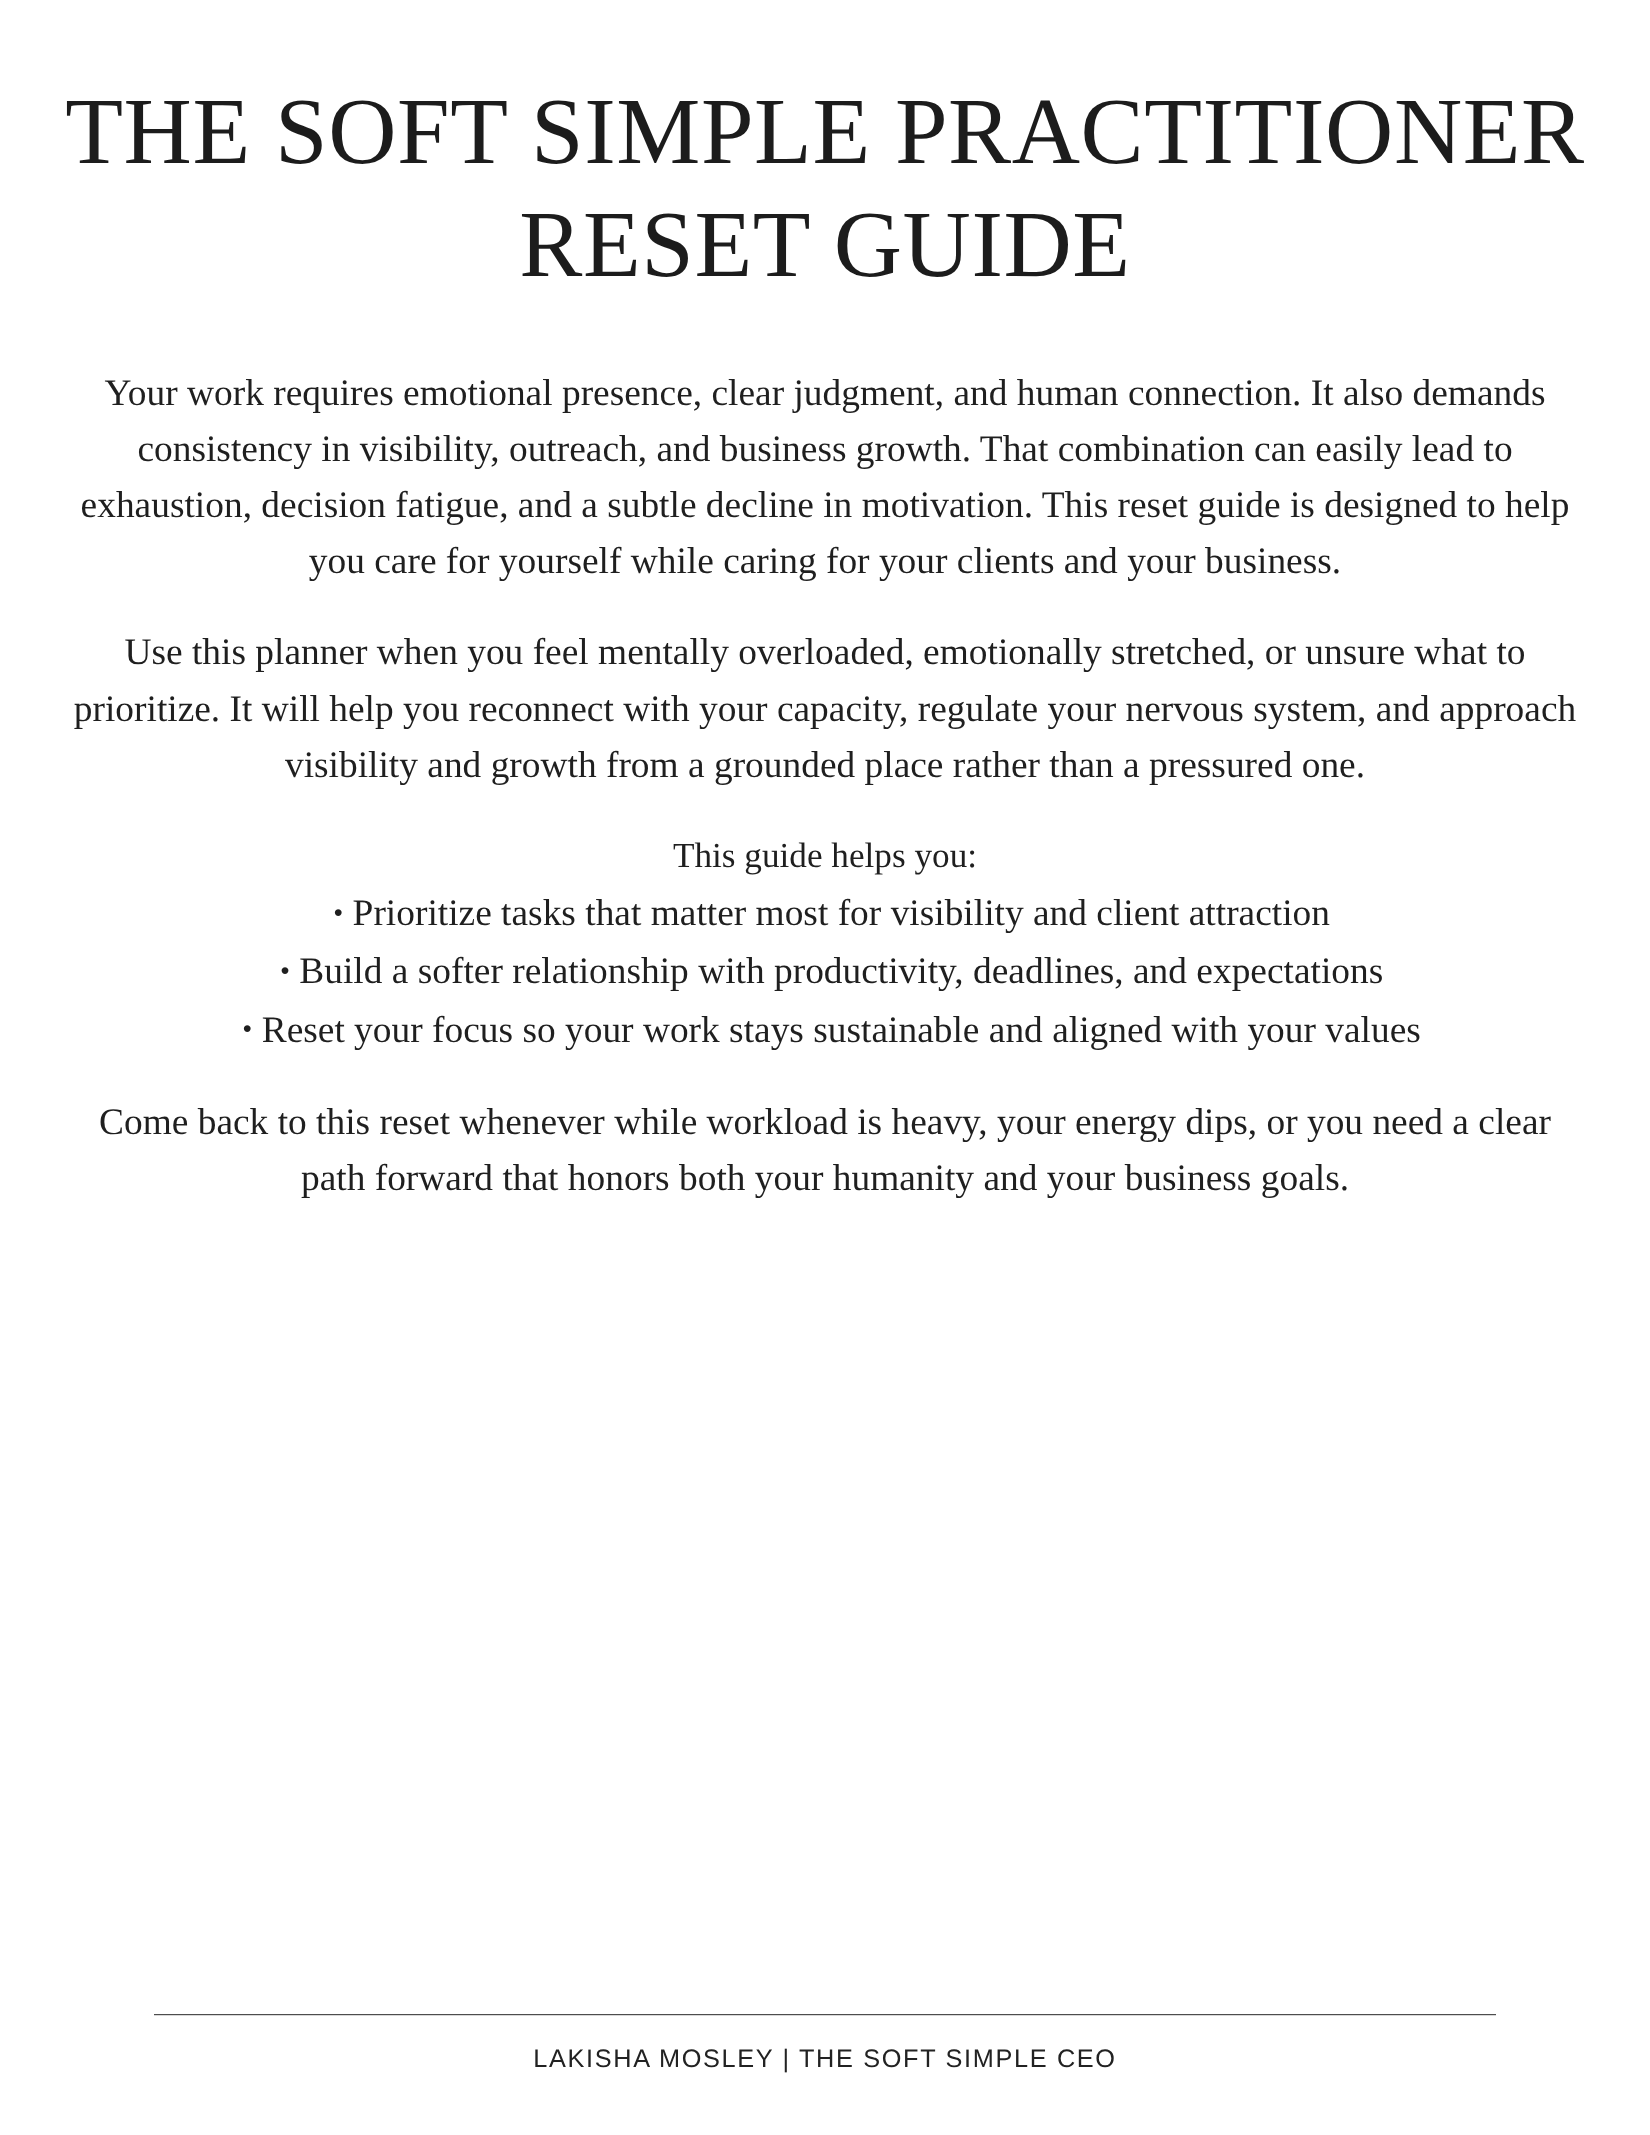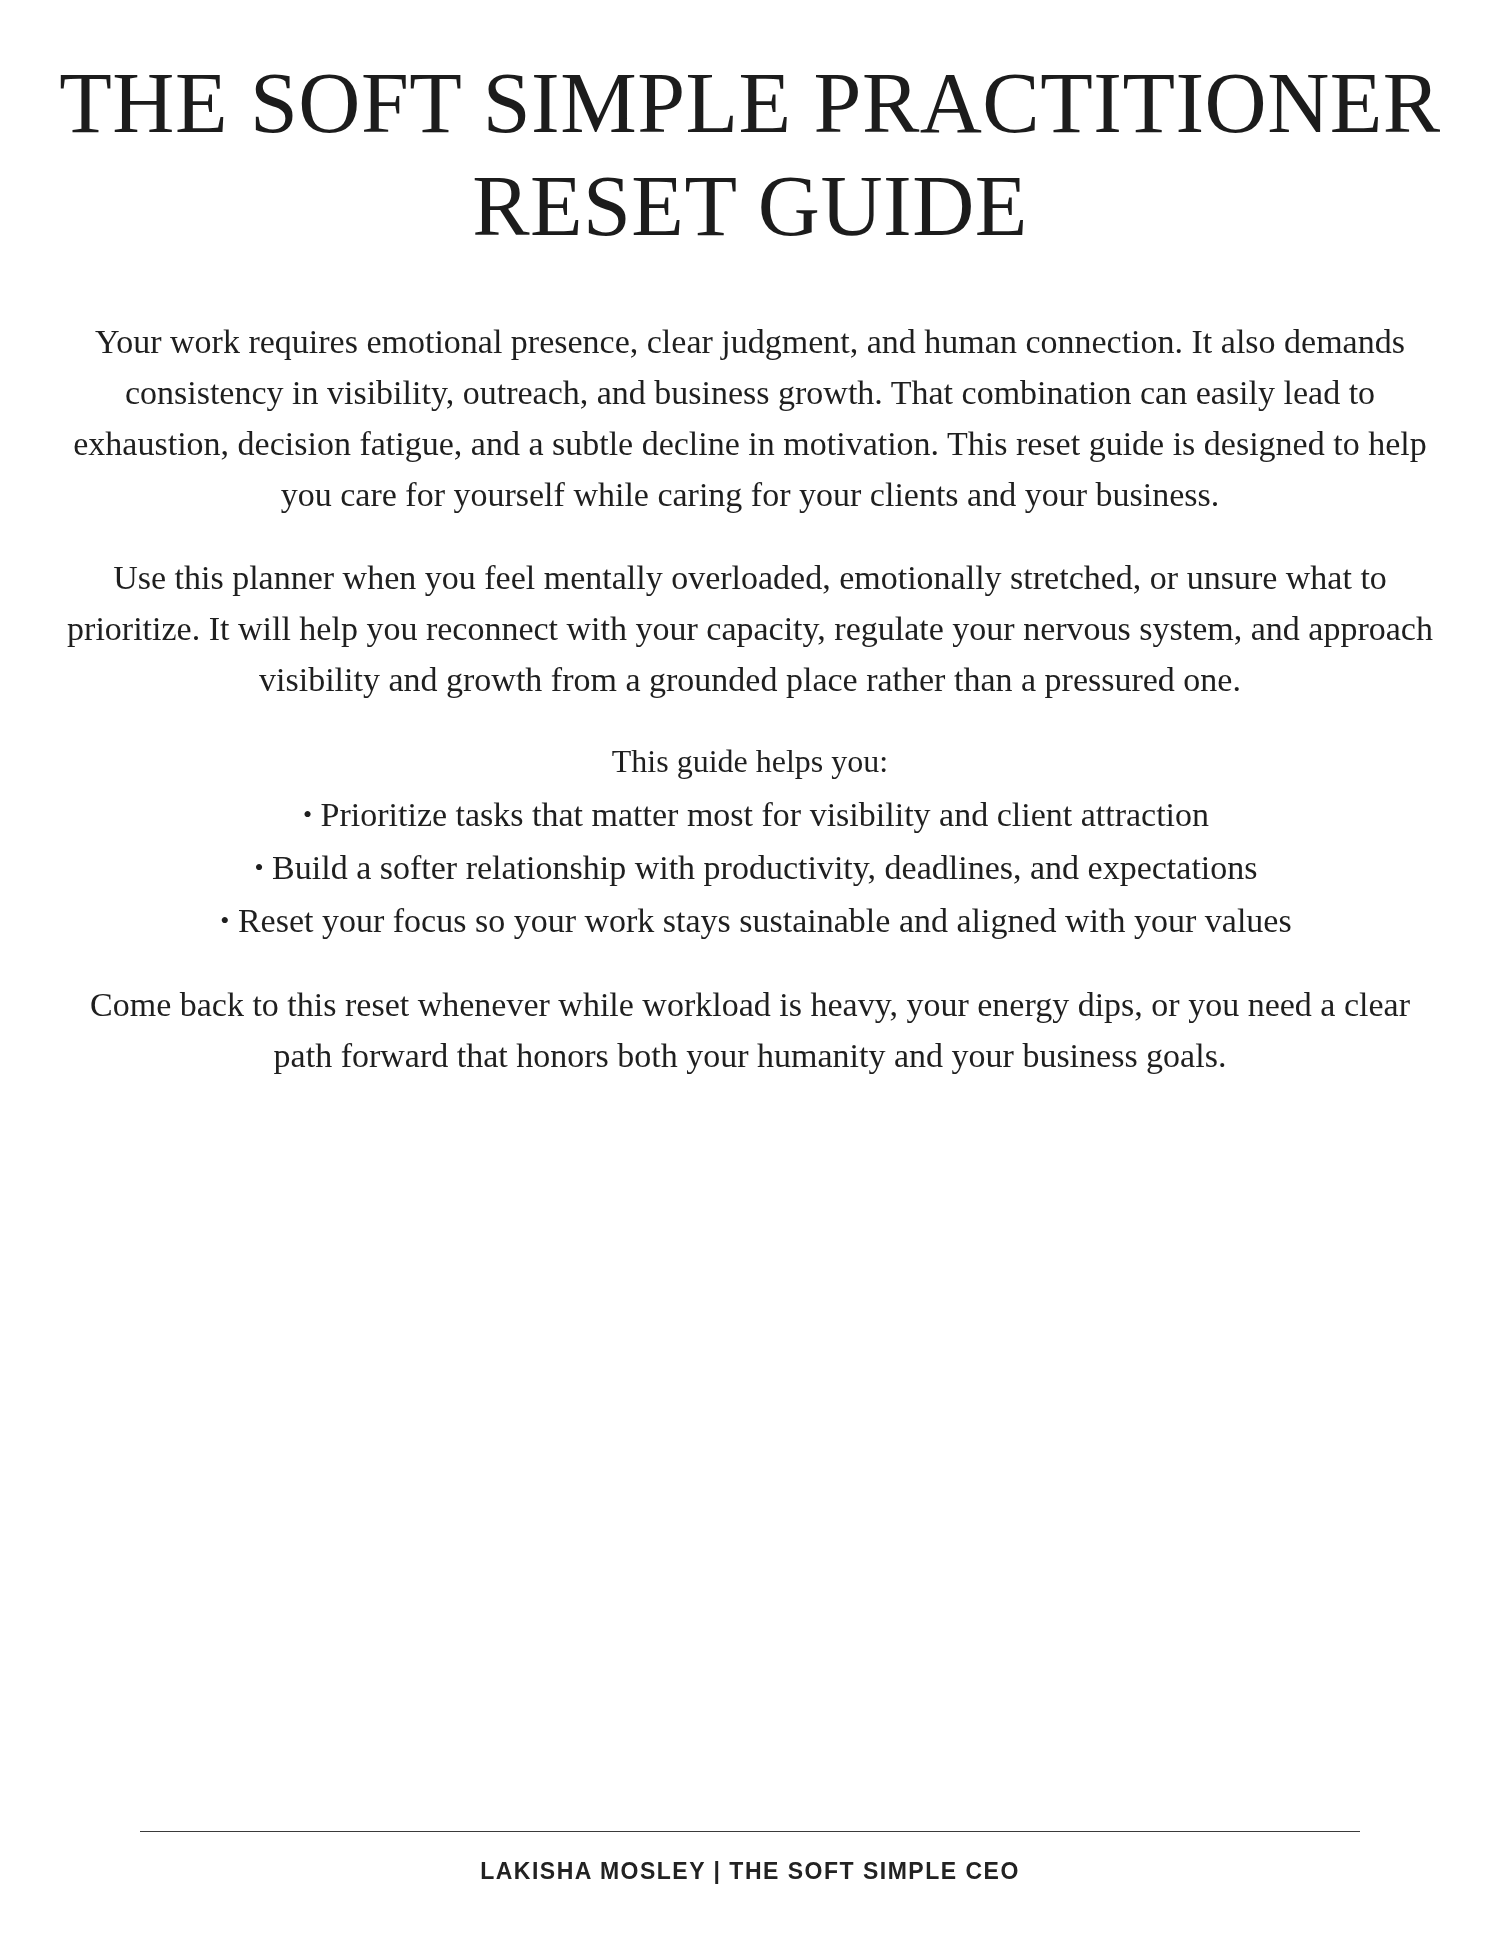--- a/index.html
+++ b/index.html
@@ -9,21 +9,21 @@
     width: 1500px;
     height: 1941px;
     margin: 0 auto;
     background: #ffffff;
     padding: 0 58px;
     overflow: hidden;
     font-family: "Liberation Serif", "DejaVu Serif", serif;
     color: #1e1e1e;
   }
   .page-title {
-    margin: 52px auto 58px auto;
+    margin: 68px auto 58px auto;
     max-width: 1400px;
     text-align: center;
     font-family: "Liberation Serif", "DejaVu Serif", serif;
     font-weight: 400;
     font-size: 86px;
     line-height: 1.2;
     letter-spacing: 0.5px;
     color: #1c1c1c;
   }
   .body-copy {
@@ -71,21 +71,21 @@
     width: 1220px;
     margin: 0 auto;
     border: none;
     border-top: 1.5px solid #3a3a3a;
   }
   .footer-text {
     margin-top: 26px;
     text-align: center;
     font-family: "Liberation Sans", "DejaVu Sans", sans-serif;
     font-size: 23px;
-    font-weight: 700;
+    font-weight: 400;
     letter-spacing: 1.5px;
     text-transform: uppercase;
     color: #222222;
   }
 </style>
 </head>
 <body>
 
 <div class="page">
 

